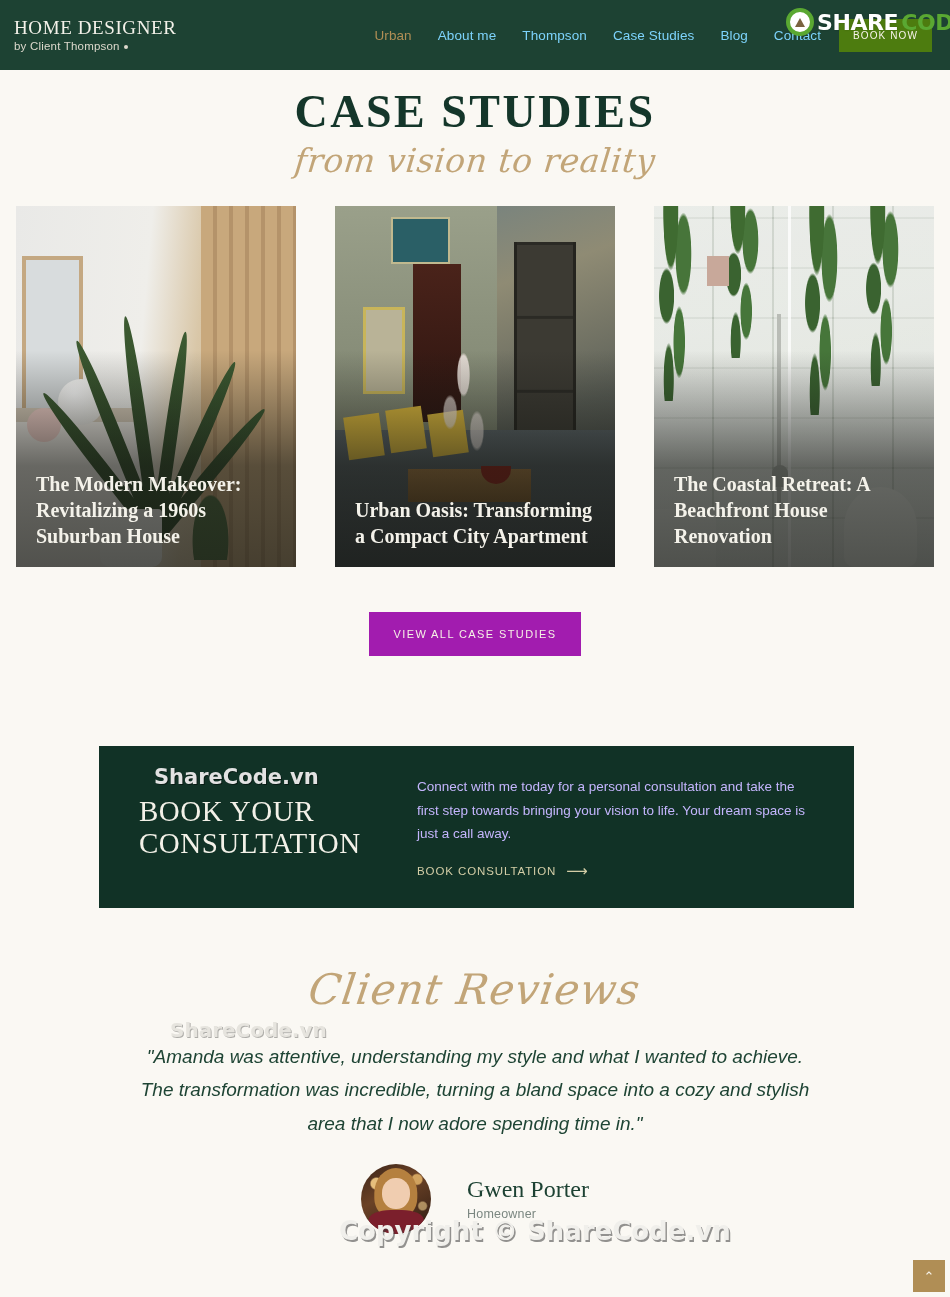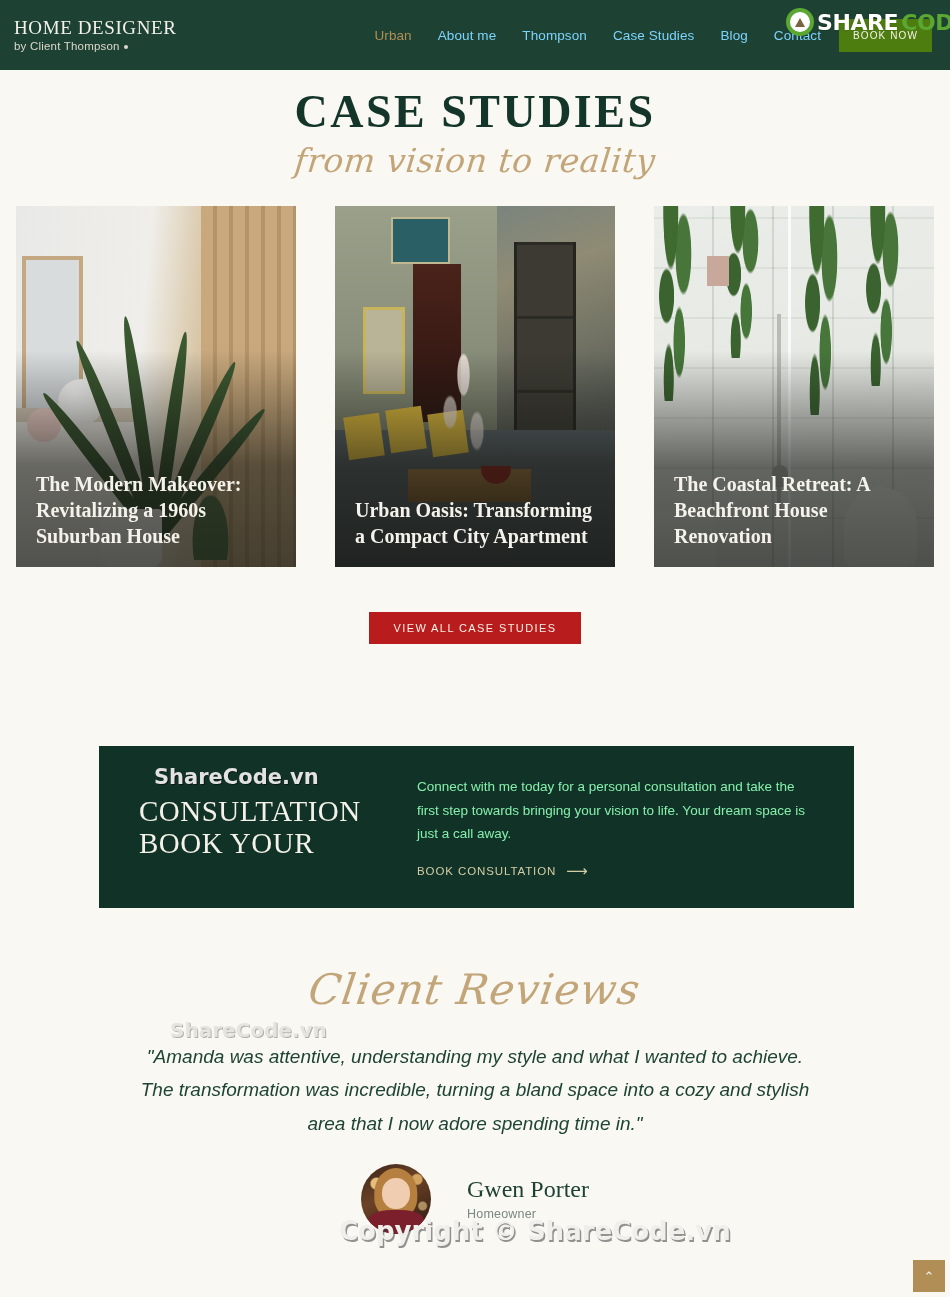--- a/index.html
+++ b/index.html
@@ -290,26 +290,26 @@
     background: #e8eae5;
   }
   .art3 .switch {
     position: absolute; left: 19%; top: 14%; width: 22px; height: 30px;
     background: #c8a89a;
   }
 
   
   .viewall-wrap { text-align: center; margin-top: 45px; }
   .viewall-btn {
-    background: #b91c1c;
+    background: #a21caf;
     border: none;
     color: #f6f1e6;
     font-size: 11px;
     letter-spacing: 1.4px;
-    padding: 10px 25px;
+    padding: 16px 25px;
     cursor: pointer;
     font-family: "Liberation Sans", sans-serif;
   }
 
   
   .consult-banner {
     position: absolute;
     left: 99px; top: 746px;
     width: 755px; height: 162px;
     background: #113226;
@@ -321,21 +321,21 @@
     font-family: "Liberation Serif", serif;
     font-size: 29px;
     line-height: 1.12;
     color: #f3f1e8;
     letter-spacing: 0.5px;
   }
   .consult-right { flex: 1; padding-right: 46px; }
   .consult-para {
     font-size: 13.5px;
     line-height: 1.72;
-    color: #86efac;
+    color: #c4b5fd;
   }
   .consult-cta {
     display: inline-flex;
     align-items: center;
     gap: 10px;
     margin-top: 18px;
     font-size: 11.5px;
     letter-spacing: 0.9px;
     color: #d3cda6;
     text-decoration: none;
@@ -574,22 +574,22 @@
 
 </div>
 
 <div class="viewall-wrap">
   <button class="viewall-btn">VIEW ALL CASE STUDIES</button>
 </div>
 
 <section class="consult-banner">
   <div class="consult-left">
     <div class="consult-heading">
+      <div>BOOK YOUR</div>
       <div>CONSULTATION</div>
-      <div>BOOK YOUR</div>
     </div>
   </div>
   <div class="consult-right">
     <p class="consult-para">Connect with me today for a personal consultation and take the first step towards bringing your vision to life. Your dream space is just a call away.</p>
     <a class="consult-cta" href="#">
       <span>BOOK CONSULTATION</span>
       <span class="arrow-ico">⟶</span>
     </a>
   </div>
 </section>

